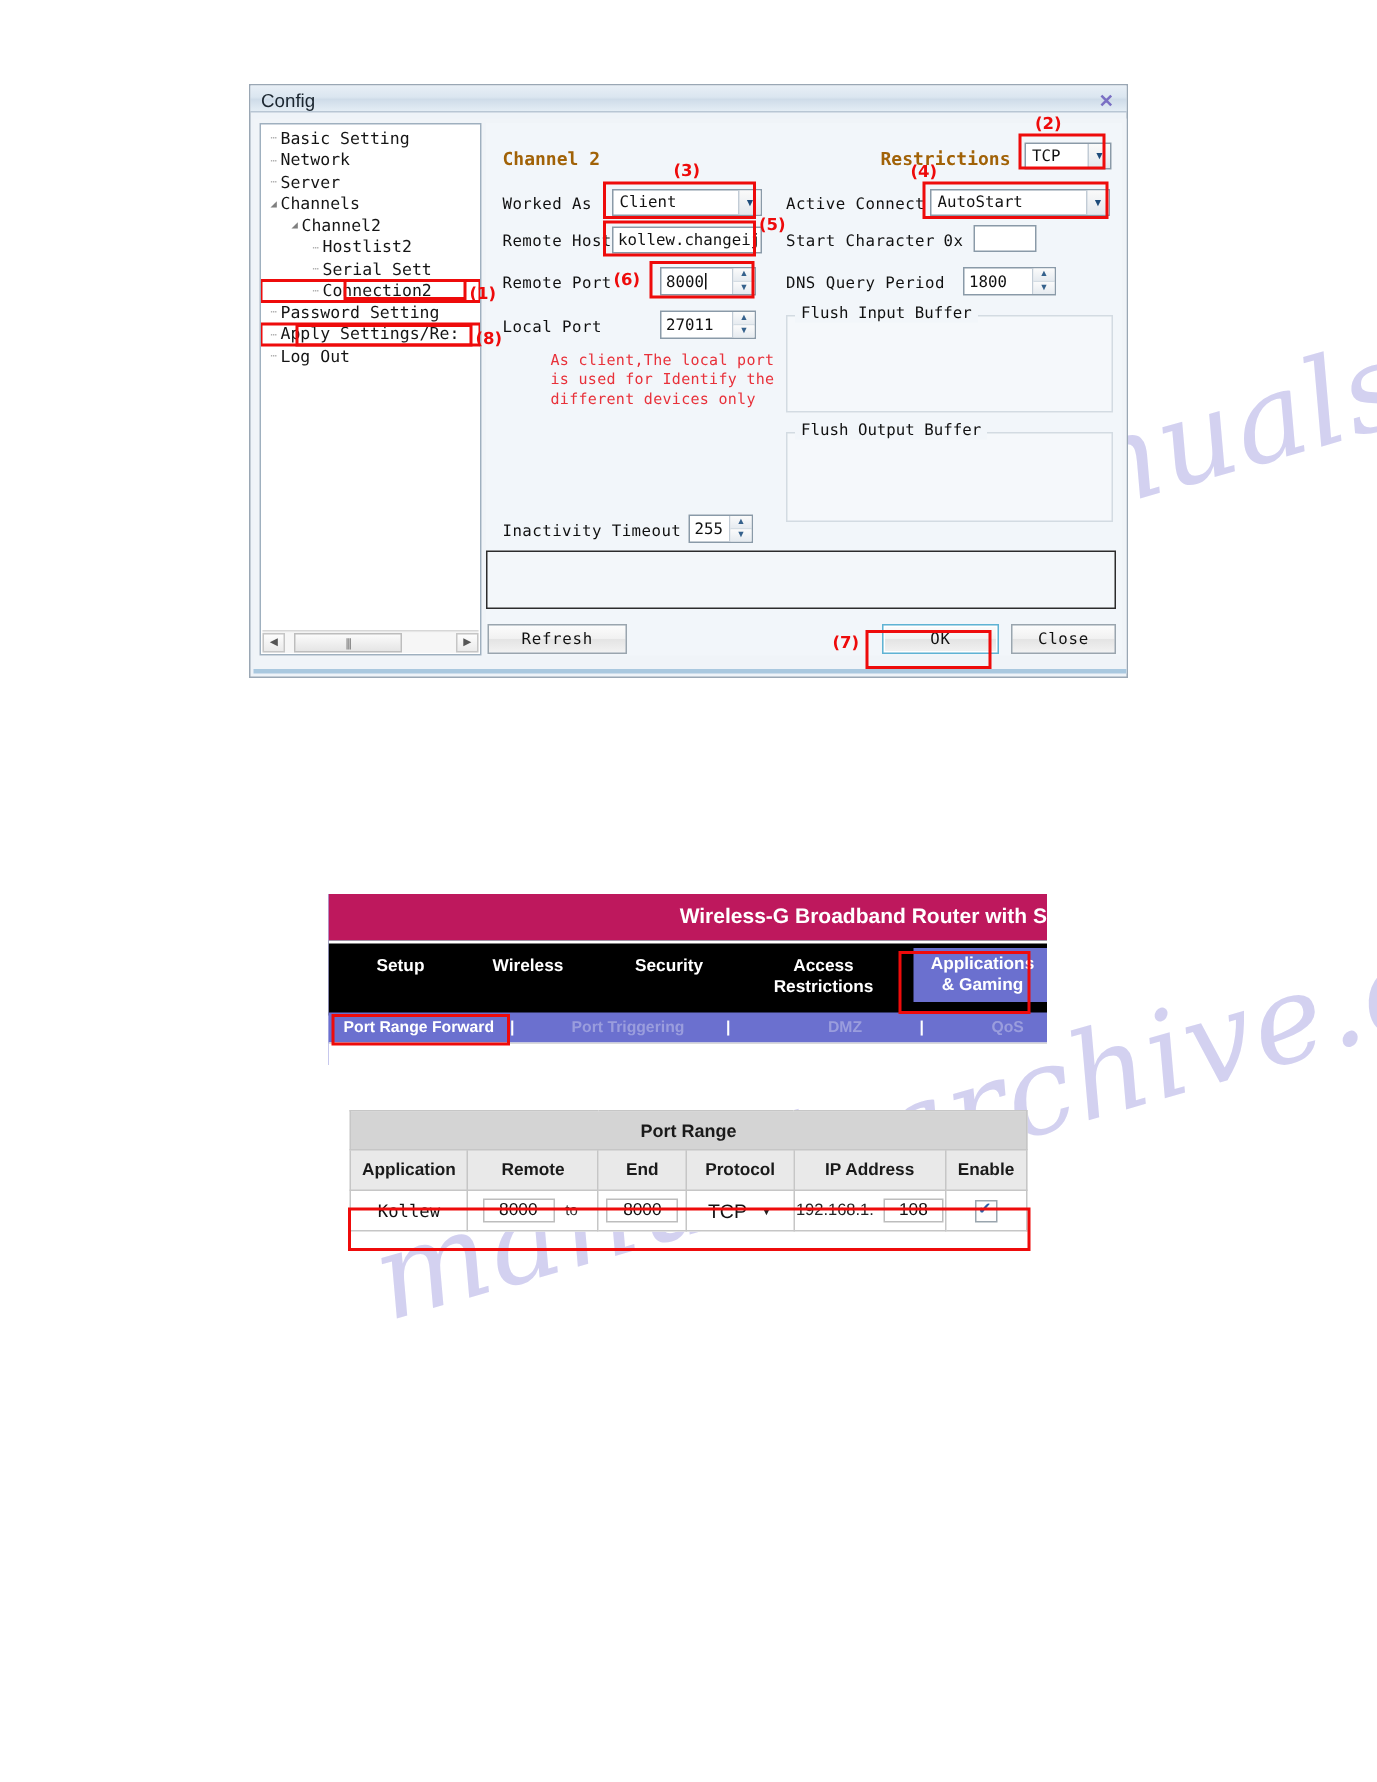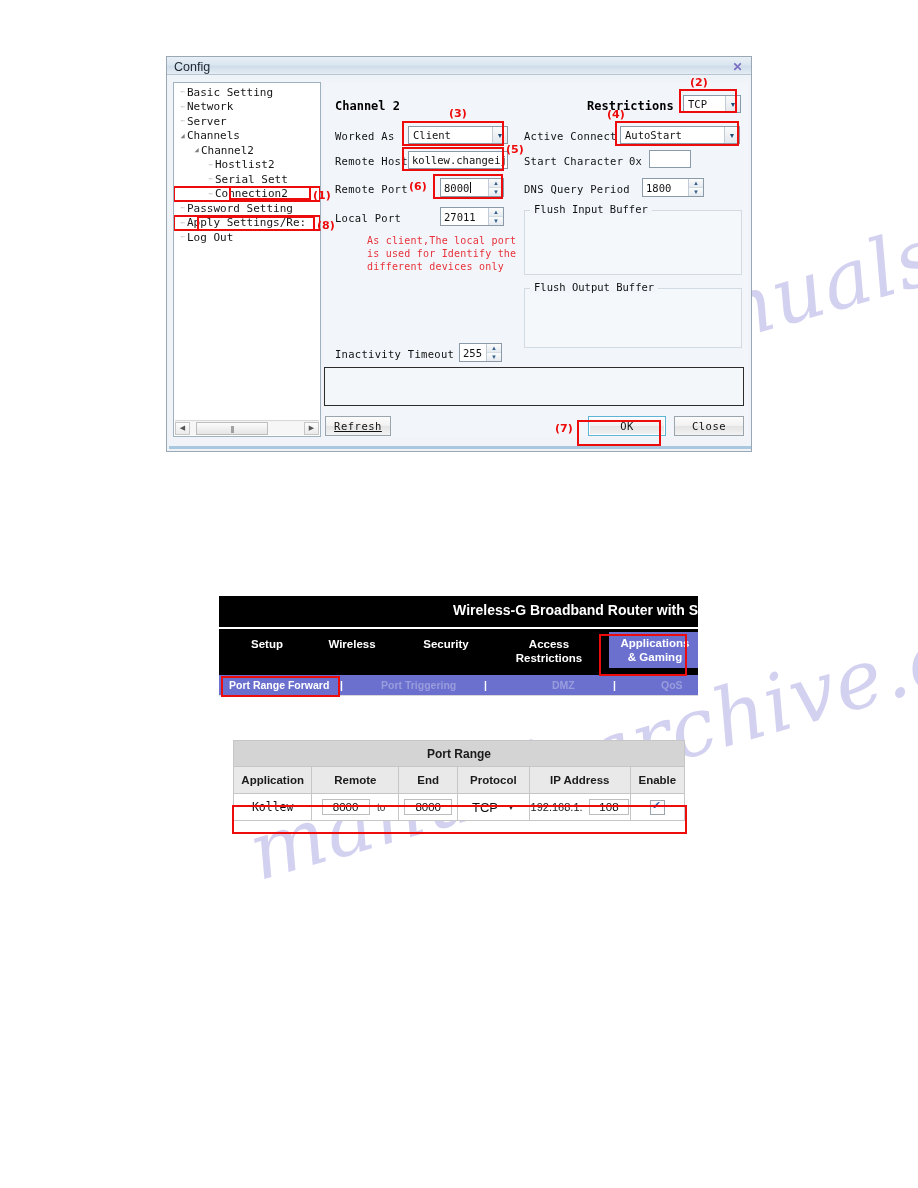--- a/index.html
+++ b/index.html
@@ -178,21 +178,21 @@
     font-size: 10.5px;
     color: #101010;
     white-space: nowrap;
     letter-spacing: .3px;
   }
   .heading {
     position: absolute;
     font-family: "DejaVu Sans Mono", monospace;
     font-size: 12px;
     font-weight: bold;
-    color: #000000;
+    color: #a16207;
     white-space: nowrap;
   }
 
   .combo {
     position: absolute;
     background: #ffffff;
     border: 1px solid #8a9aa8;
     box-sizing: border-box;
     height: 18px;
     display: flex;
@@ -358,21 +358,21 @@
     height: 114px;
     overflow: hidden;
     z-index: 10;
     background: #6a6fd0;
   }
   .router-banner {
     position: absolute;
     left: 0; top: 0;
     width: 100%;
     height: 31px;
-    background: #000000;
+    background: #be185d;
   }
   .router-title {
     position: absolute;
     right: 0px;
     top: 6px;
     font-family: "Liberation Sans", sans-serif;
     font-size: 14px;
     font-weight: bold;
     color: #ffffff;
     white-space: nowrap;
@@ -667,21 +667,21 @@
       <div class="spin" style="left:135px; top:261px; width:43px;">
         <span class="v">255</span>
         <span class="spin-btns">
           <span class="spin-up">▲</span>
           <span class="spin-dn">▼</span>
         </span>
       </div>
 
       <div class="status-box" style="left:0px; top:285px; width:420px; height:39px;"></div>
 
-      <div class="btn" style="left:1px; top:334px; width:66px;text-decoration:underline;">Refresh</div>
+      <div class="btn" style="left:1px; top:334px; width:93px;">Refresh</div>
       <div class="btn btn-focus" style="left:264px; top:334px; width:78px;">OK</div>
       <div class="btn" style="left:350px; top:334px; width:70px;">Close</div>
 
     </div>
     <div class="win-bottom-edge"></div>
   </div>
 </div>
 
 <div class="redbox" style="left:229px; top:186px; width:82px; height:14px;"></div>
 <div class="marker" style="left:313px; top:189px;">(1)</div>

